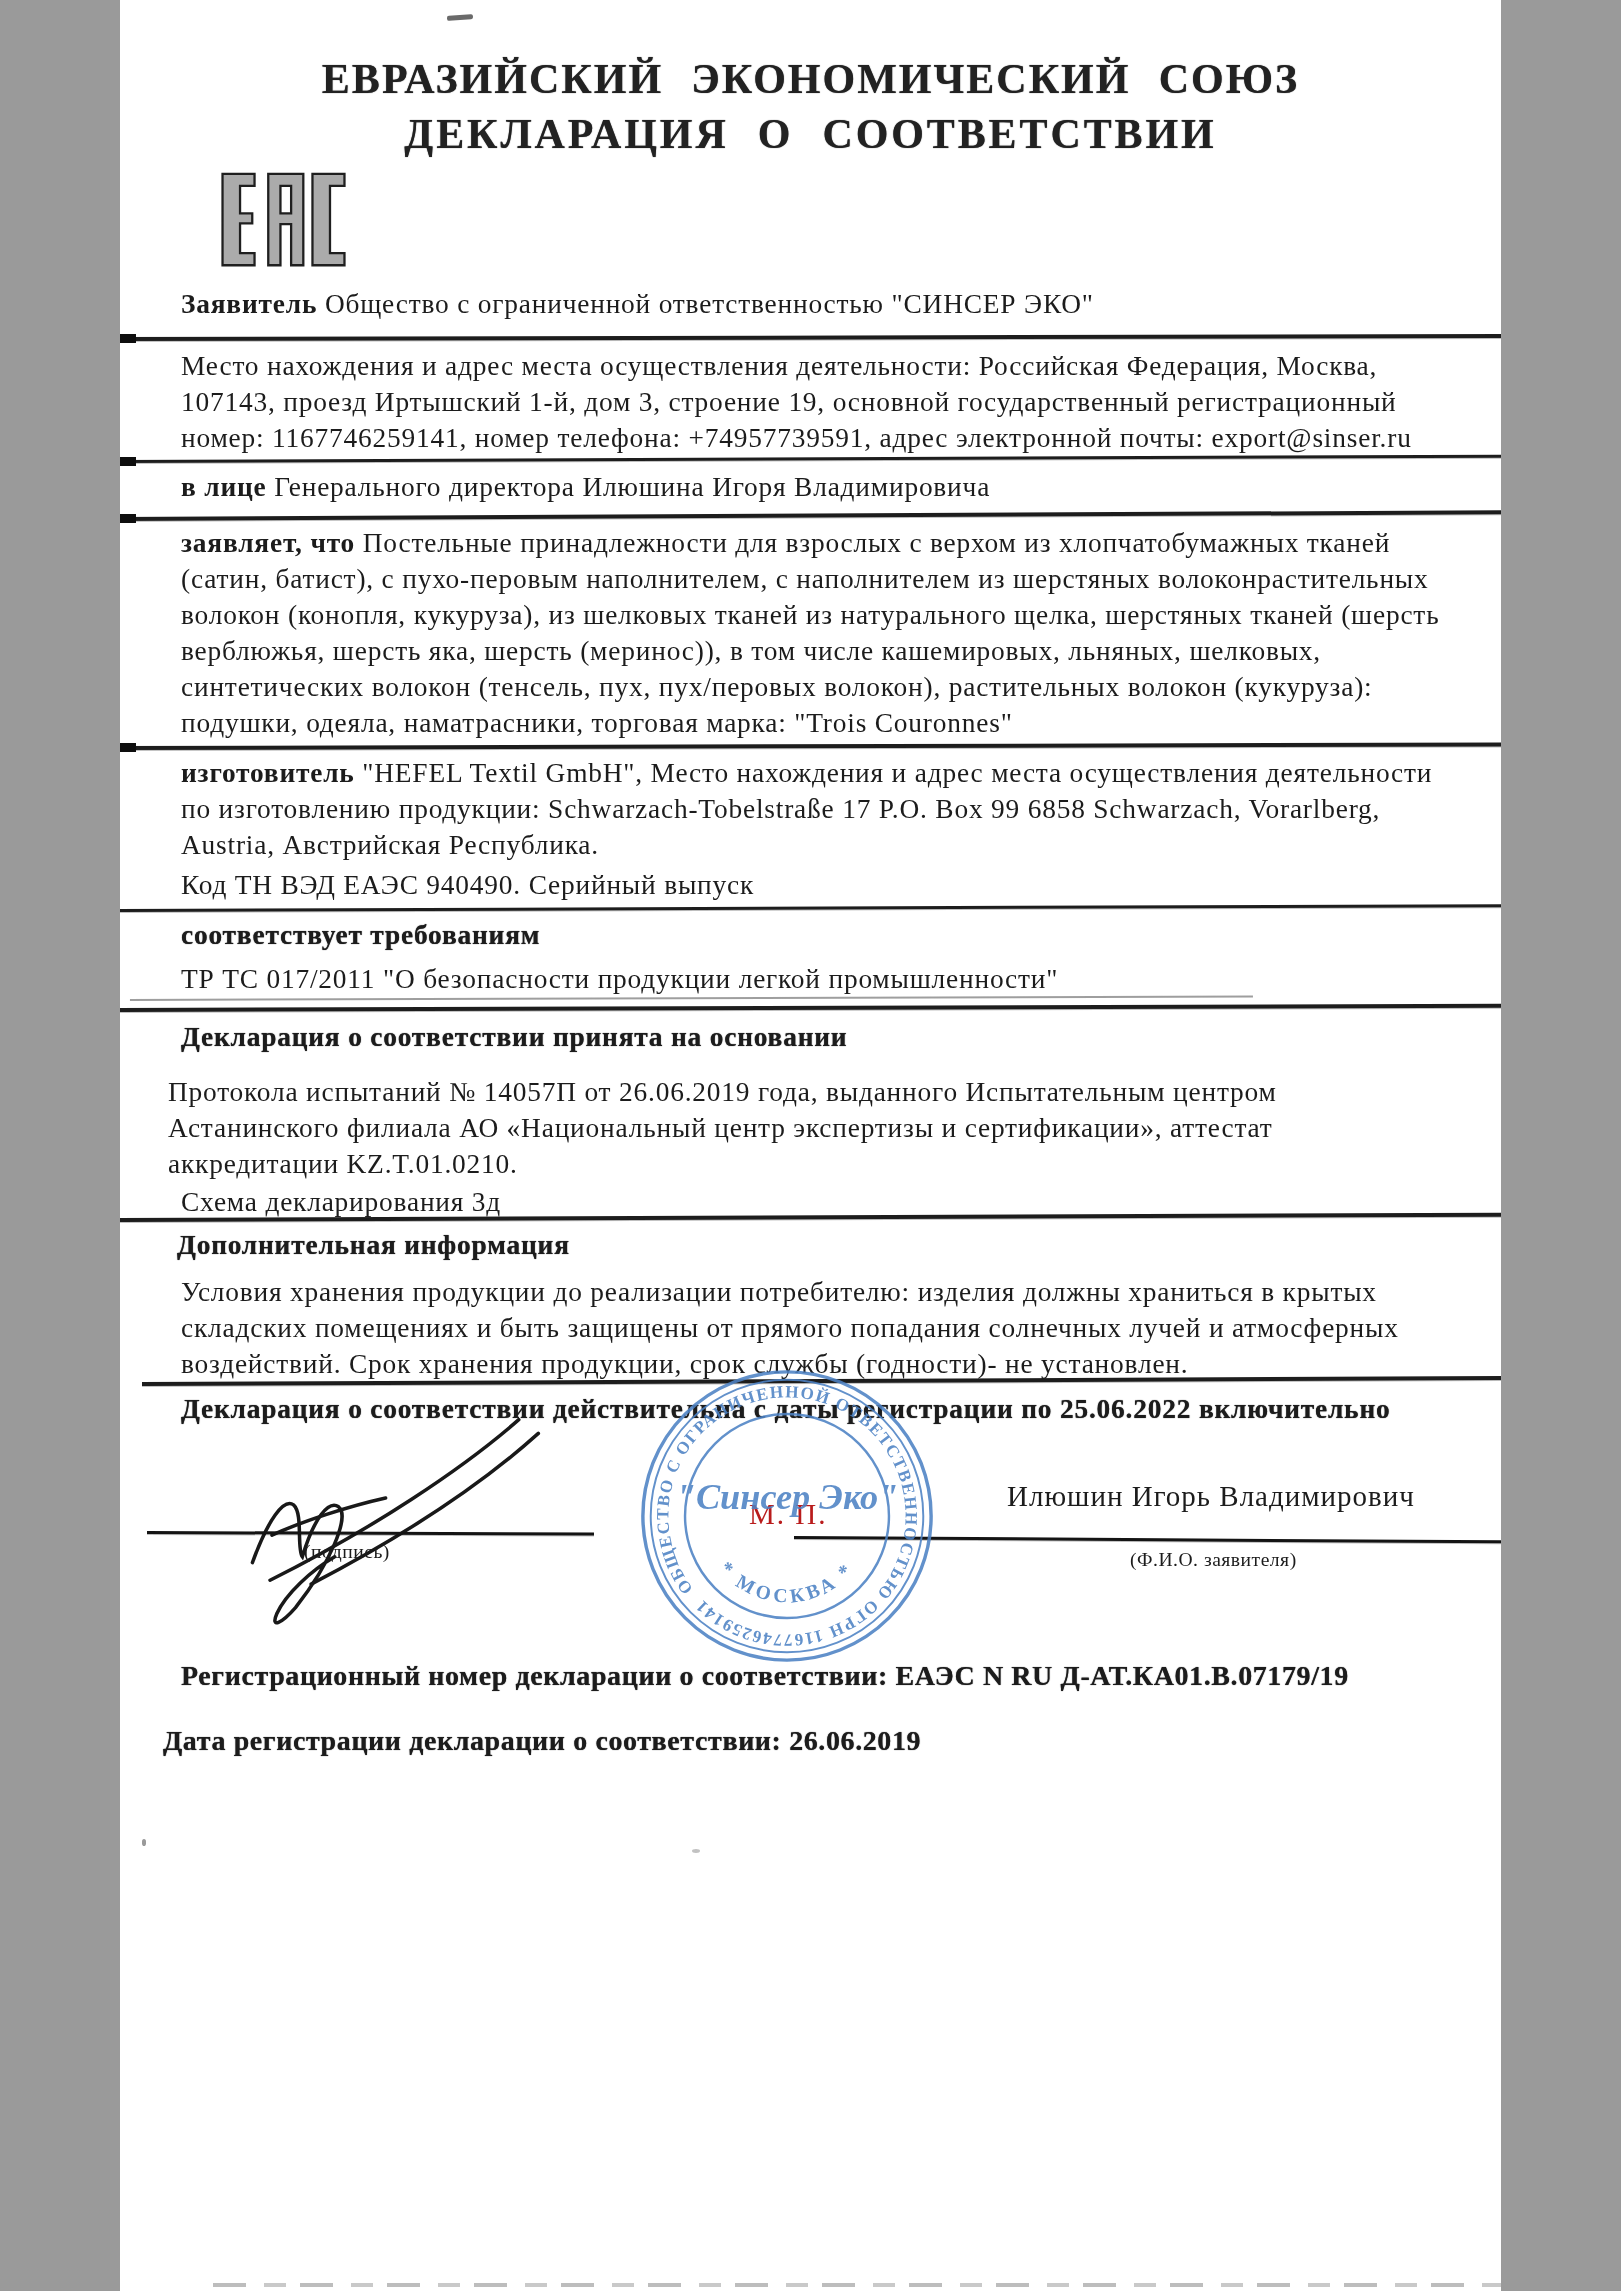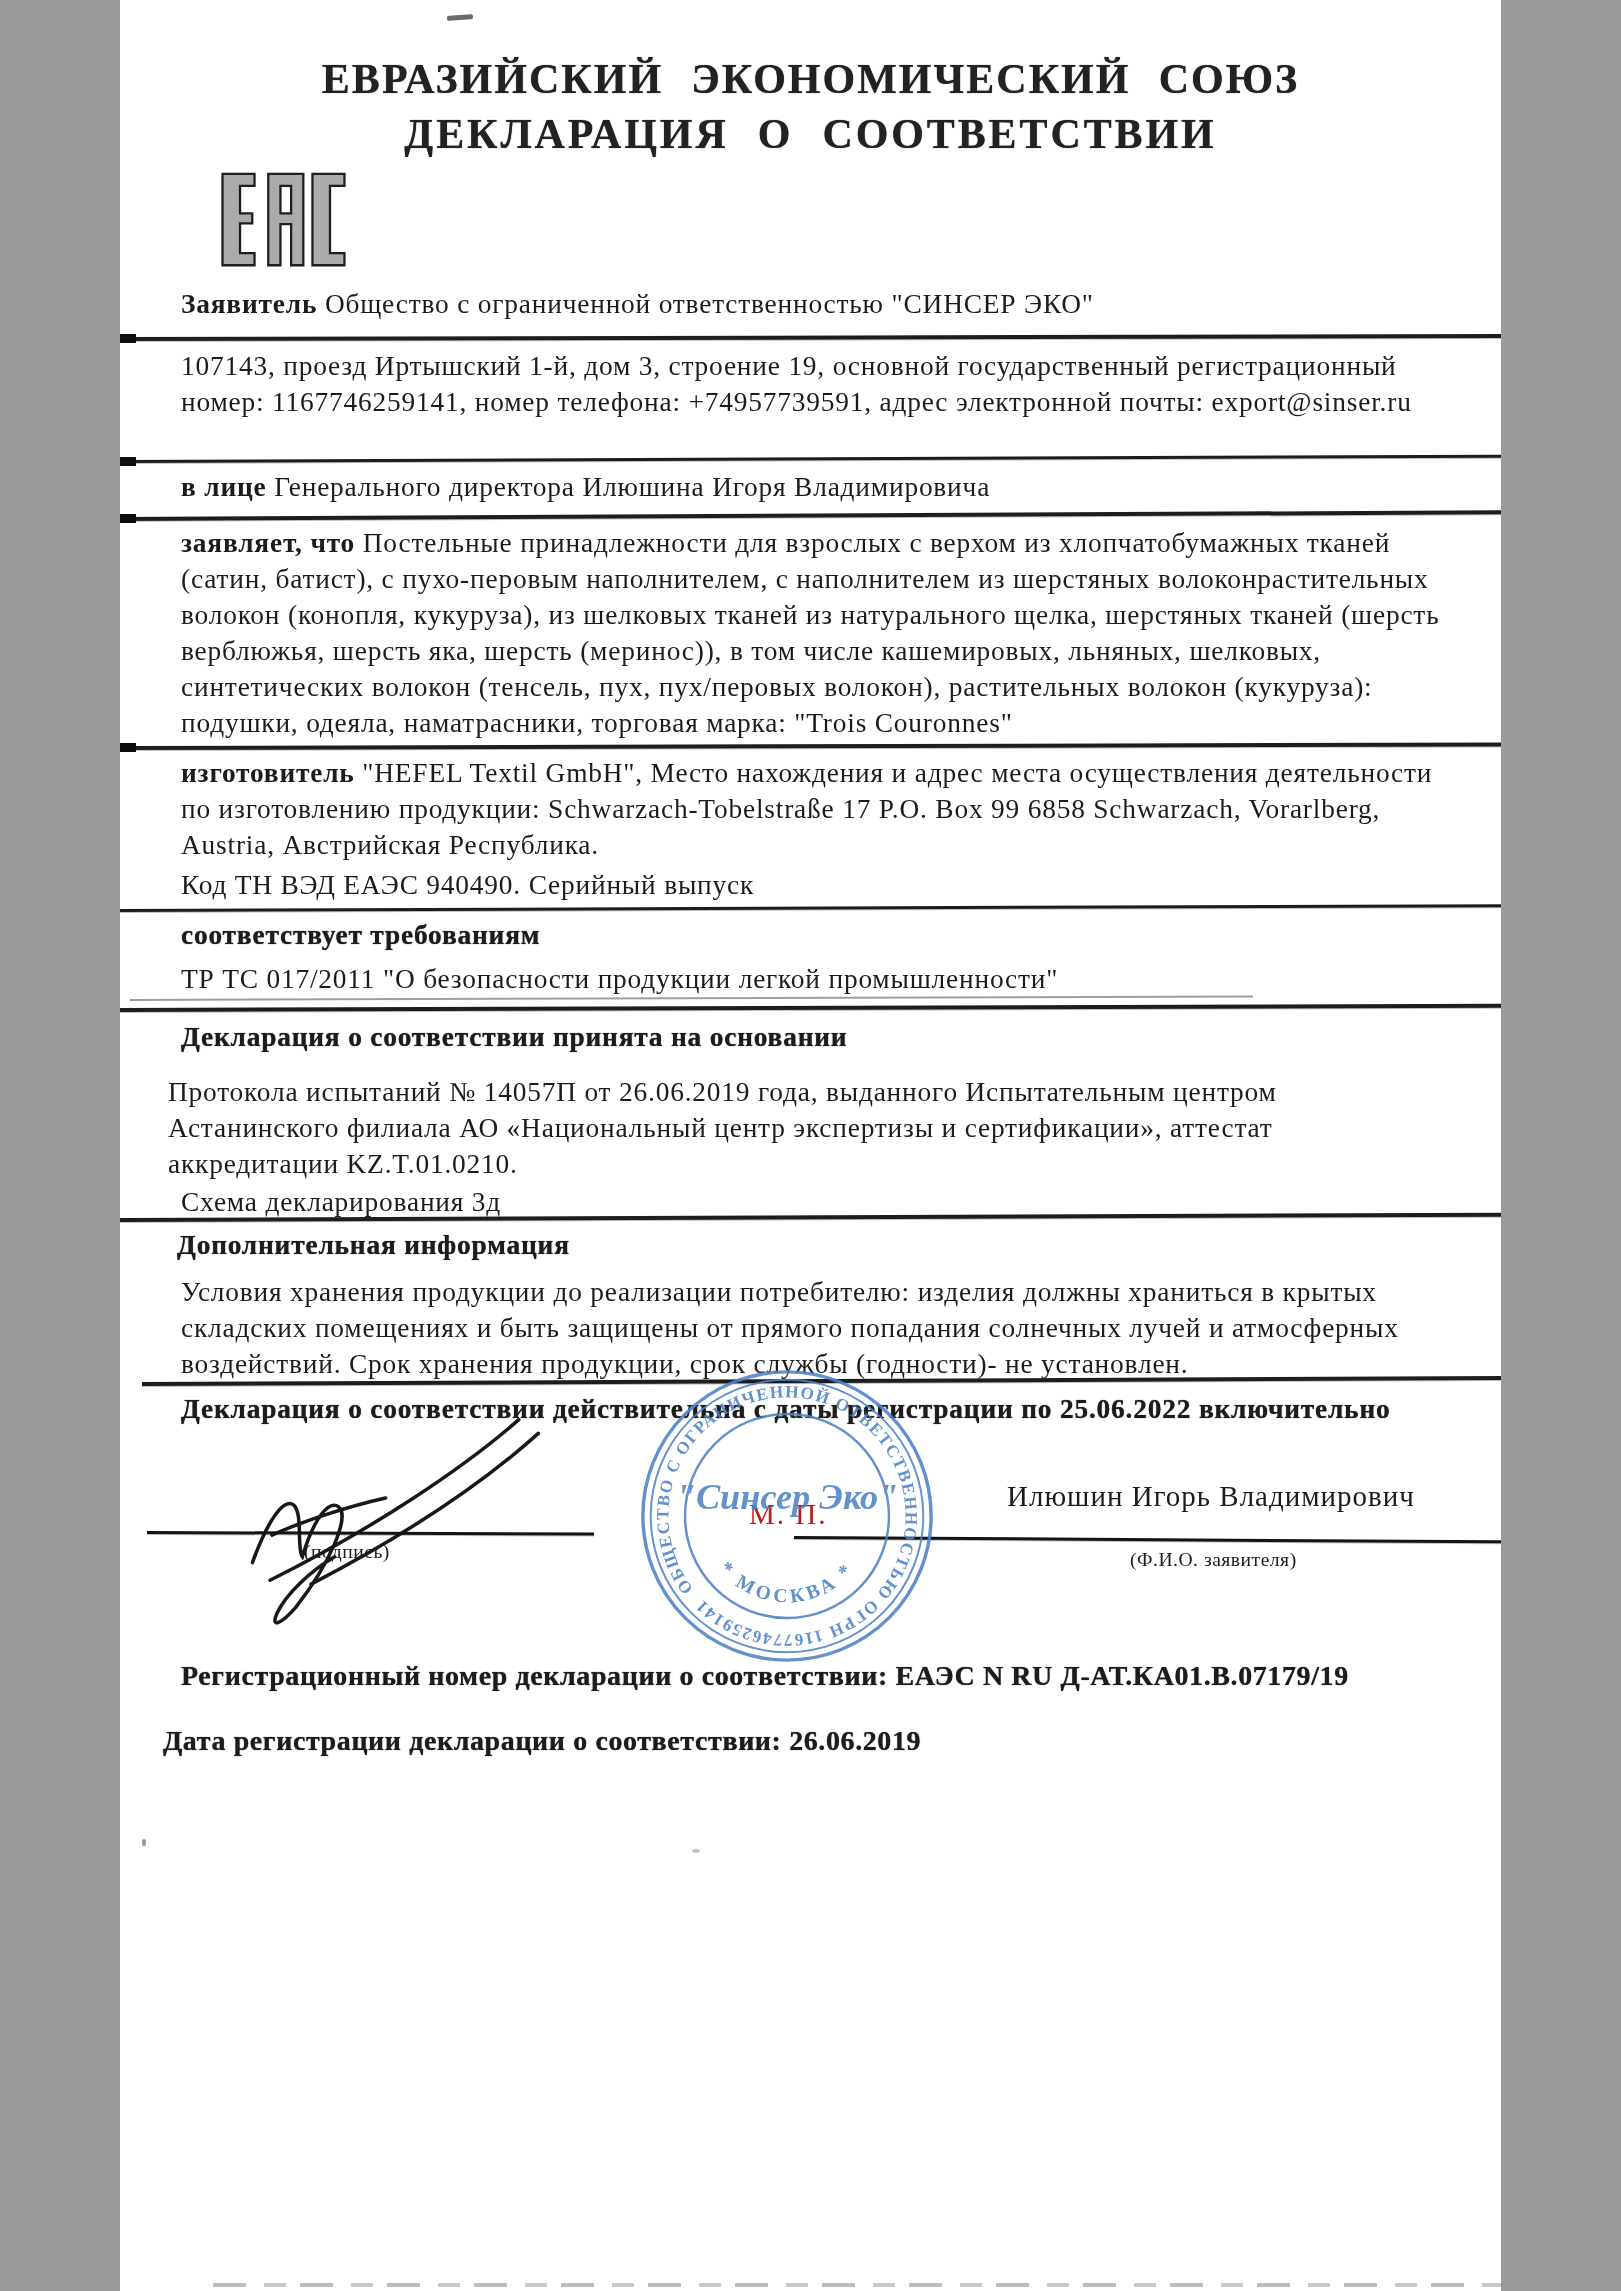--- a/index.html
+++ b/index.html
@@ -60,20 +60,21 @@
   </svg>
 
   <div class="abs body-txt line" style="left:61px; top:286px;">
     <span class="bold">Заявитель</span>
     <span>Общество с ограниченной ответственностью "СИНСЕР  ЭКО"</span>
   </div>
 
   <div class="rule blob" style="left:0; top:337px; width:1607px; height:3.9px; transform:rotate(-0.12deg);"></div>
 
   <div class="abs body-txt" style="left:61px; top:348px;">
+    <div class="line">Место нахождения и адрес места осуществления  деятельности:  Российская Федерация,  Москва,</div>
     <div class="line">107143, проезд Иртышский  1-й, дом 3, строение 19, основной государственный регистрационный</div>
     <div class="line">номер: 1167746259141, номер телефона:  +74957739591, адрес электронной почты: export@sinser.ru</div>
   </div>
 
   <div class="rule blob" style="left:0; top:460px; width:1607px; height:2.9px; transform:rotate(-0.22deg);"></div>
 
   <div class="abs body-txt line" style="left:61px; top:469px;">
     <span class="bold">в лице</span>
     <span>Генерального директора Илюшина  Игоря  Владимировича</span>
   </div>

